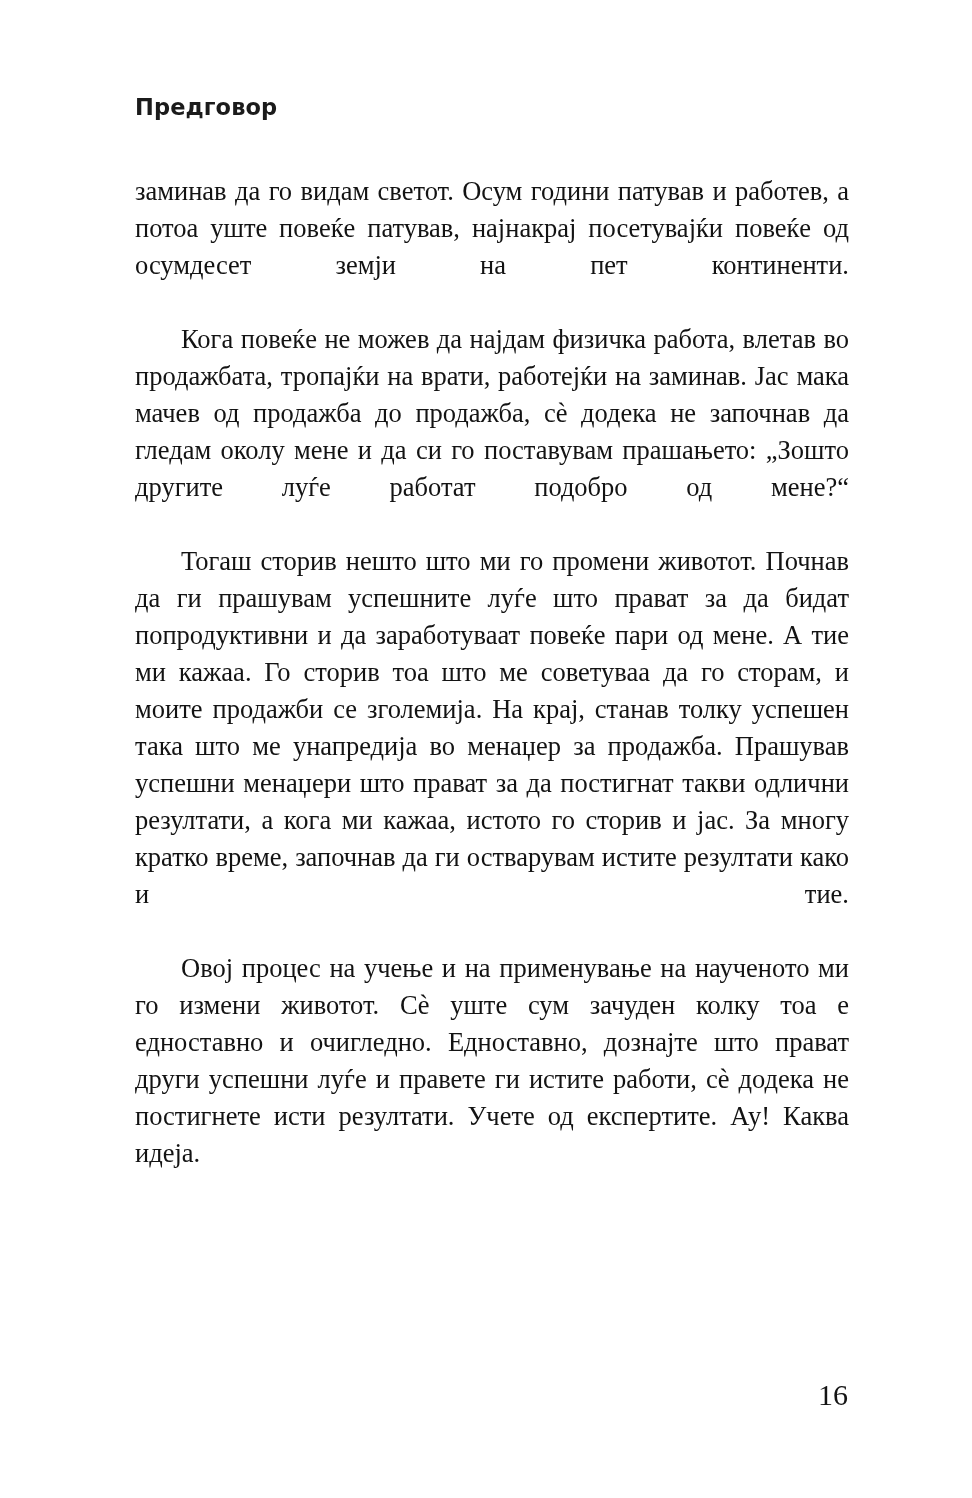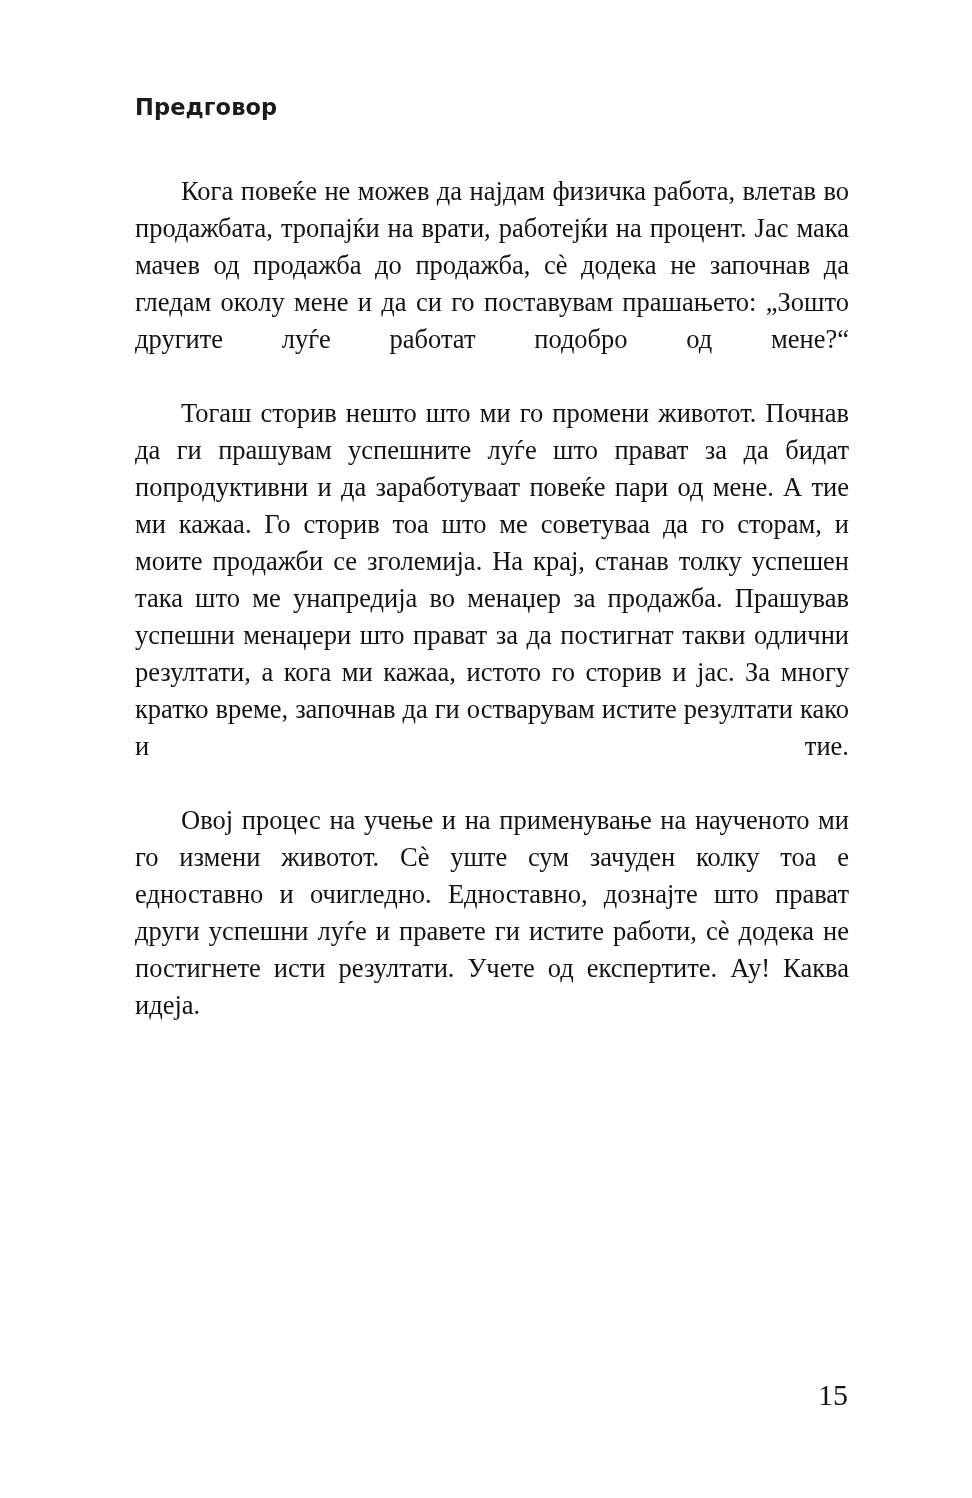--- a/index.html
+++ b/index.html
@@ -93,30 +93,31 @@
 </style>
 </head>
 <body>
 
 <div class="page">
 
   <div class="running-header">Предговор</div>
 
   <div class="text-column">
 
+    <p class="body-par no-indent">заминав да го видам светот. Осум години патував и работев, а потоа уште повеќе патував, најнакрај посетувајќи повеќе од осумдесет земји на пет континенти.</p>
 
-    <p class="body-par">Кога повеќе не можев да најдам физичка работа, влетав во продажбата, тропајќи на врати, работејќи на процент. Јас мака мачев од продажба до продажба, сѐ додека не започнав да гледам околу мене и да си го поставувам прашањето: „Зошто другите луѓе работат подобро од мене?“</p>
+    <p class="body-par">Кога повеќе не можев да најдам физичка работа, влетав во продажбата, тропајќи на врати, работејќи на заминав. Јас мака мачев од продажба до продажба, сѐ додека не започнав да гледам околу мене и да си го поставувам прашањето: „Зошто другите луѓе работат подобро од мене?“</p>
 
     <p class="body-par">Тогаш сторив нешто што ми го промени животот. Почнав да ги прашувам успешните луѓе што прават за да бидат попродуктивни и да заработуваат повеќе пари од мене. А тие ми кажаа. Го сторив тоа што ме советуваа да го сторам, и моите продажби се зголемија. На крај, станав толку успешен така што ме унапредија во менаџер за продажба. Прашував успешни менаџери што прават за да постигнат такви одлични резултати, а кога ми кажаа, истото го сторив и јас. За многу кратко време, започнав да ги остварувам истите резултати како и тие.</p>
 
     <p class="body-par">Овој процес на учење и на применување на наученото ми го измени животот. Сѐ уште сум зачуден колку тоа е едноставно и очигледно. Едноставно, дознајте што прават други успешни луѓе и правете ги истите работи, сѐ додека не постигнете исти резултати. Учете од експертите. Ау! Каква идеја.</p>
 
     <div class="gap-before-heading"></div>
 
 
     <div class="gap-after-heading"></div>
 
 
   </div>
 
-  <div class="page-number">15</div>
+  <div class="page-number">16</div>
 
 </div>
 
 </body></html>

